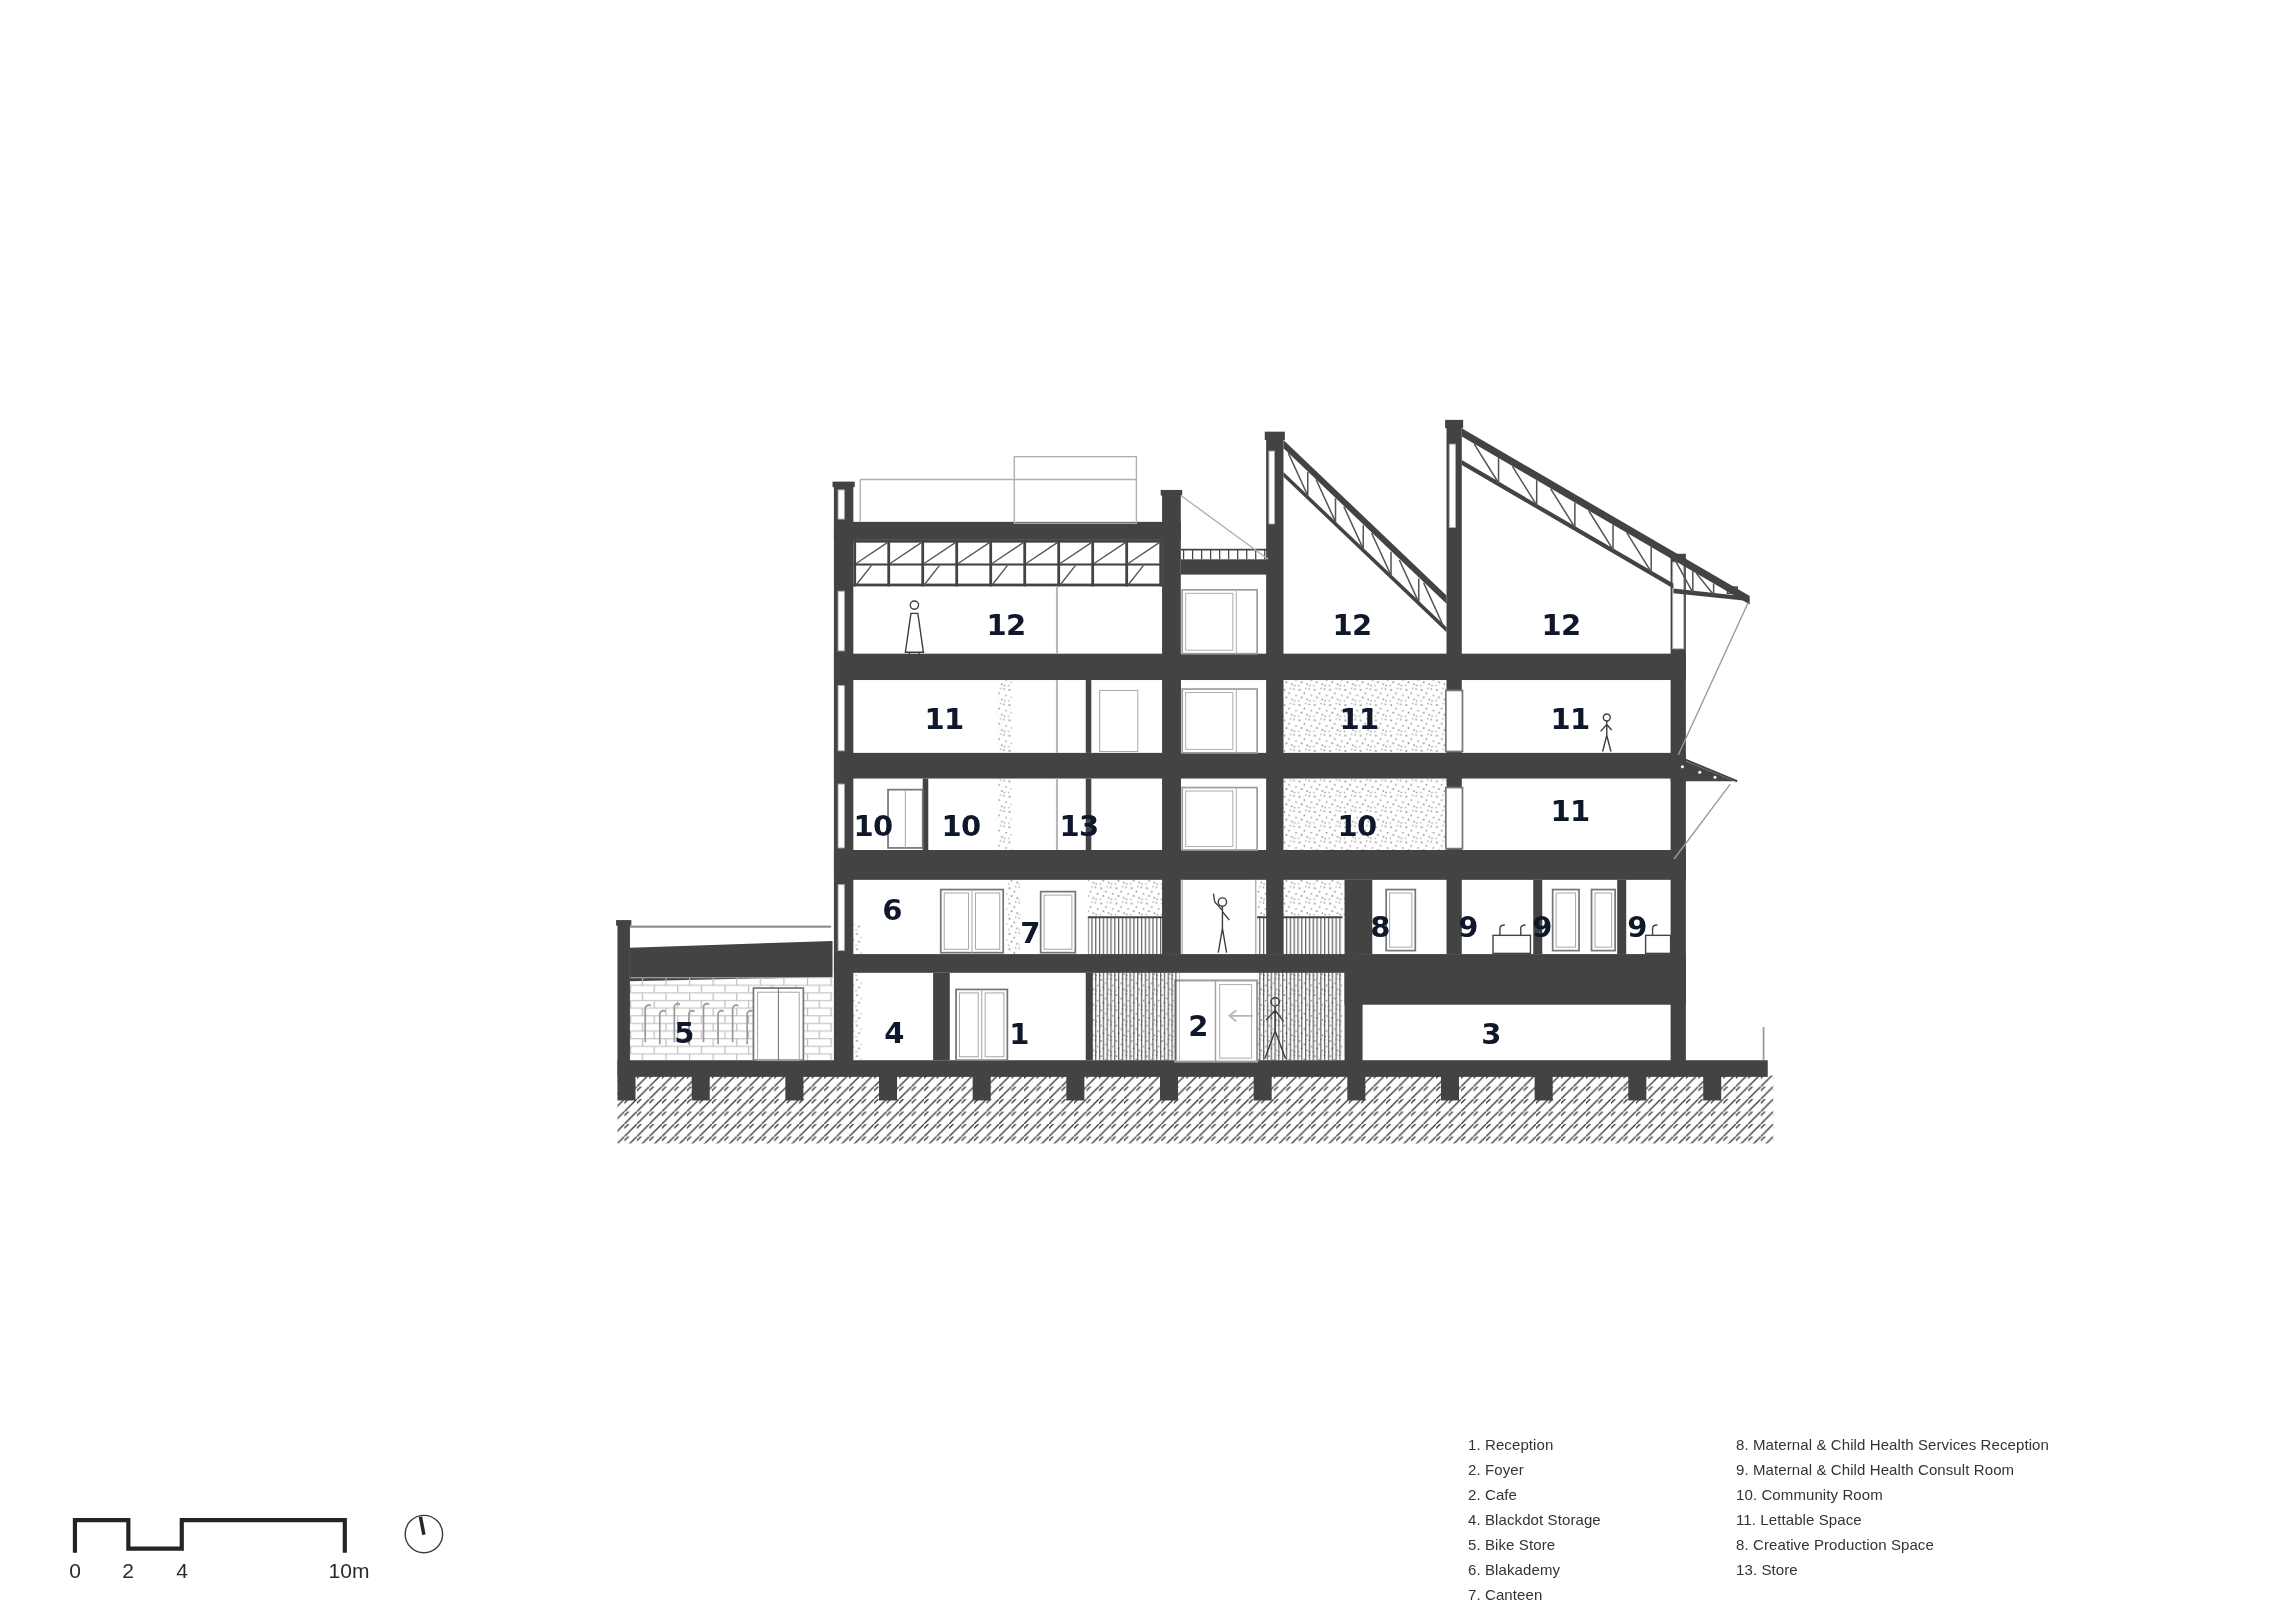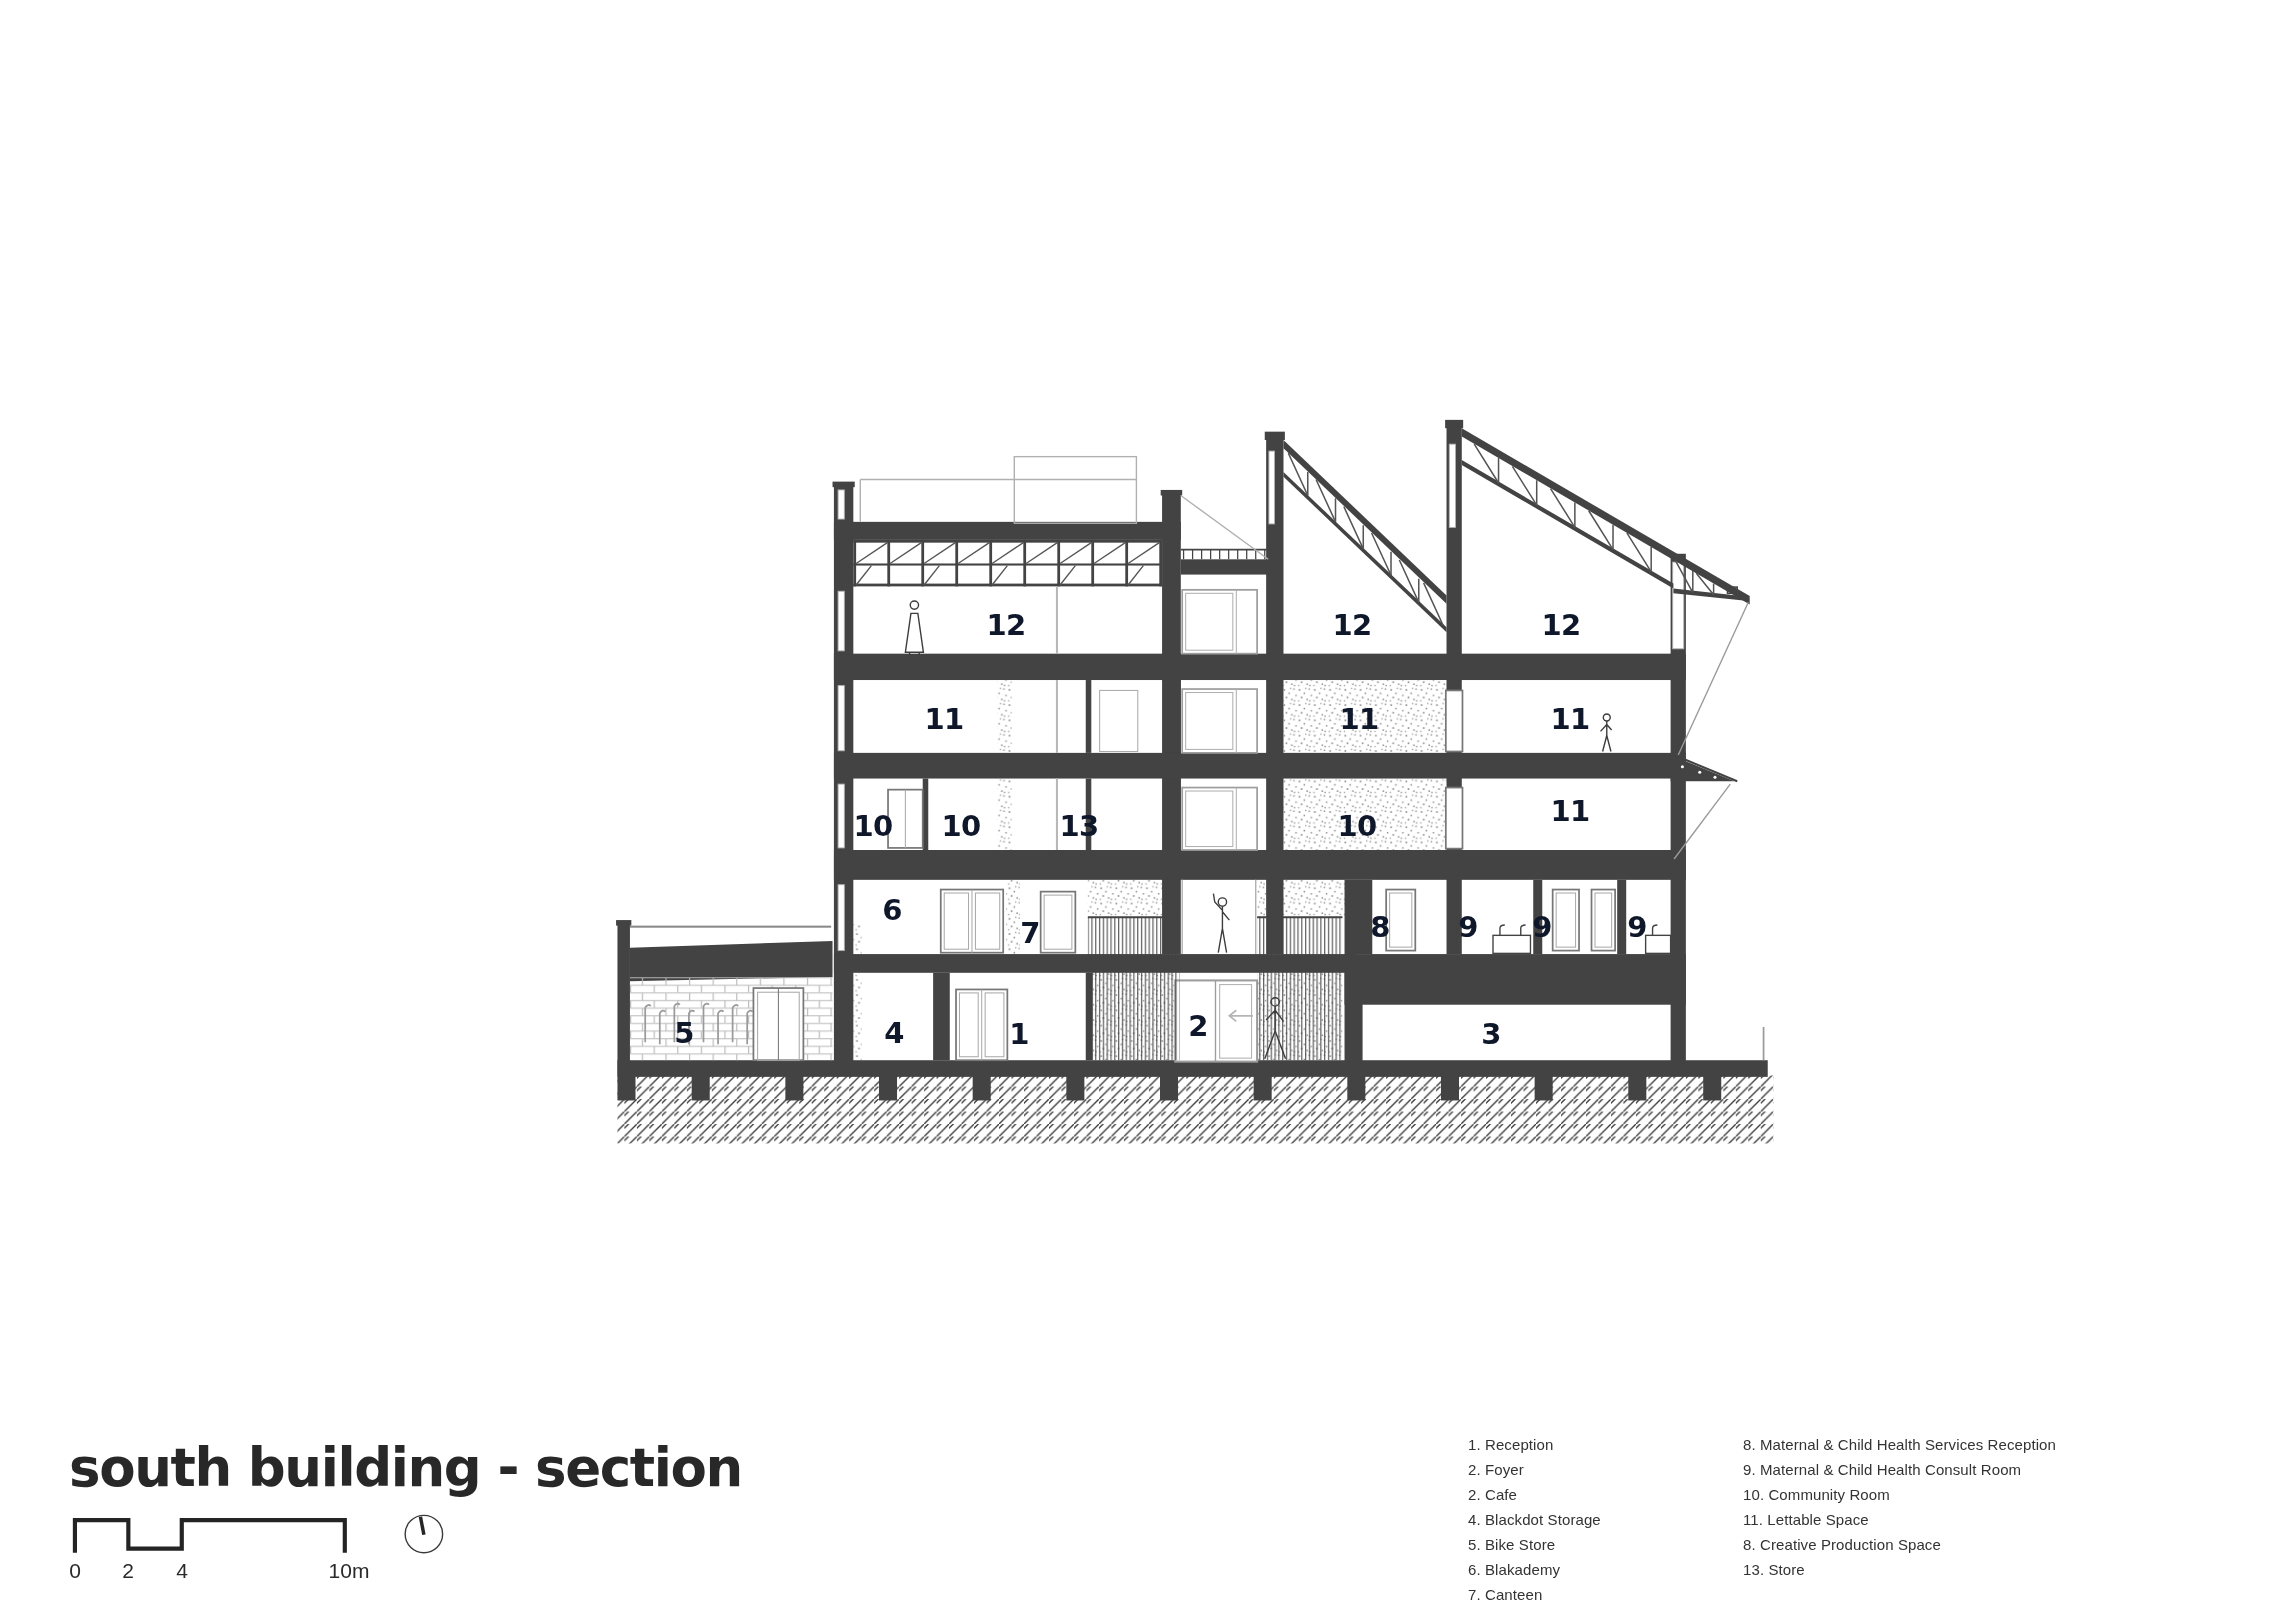--- a/index.html
+++ b/index.html
@@ -8,21 +8,21 @@
   .drawing-svg{position:absolute;left:0;top:0;}
   .room-label{position:absolute;transform:translate(-50%,-50%);
         font-family:"DejaVu Sans","Liberation Sans",sans-serif;font-weight:700;
         font-size:29px;color:#0f172a;letter-spacing:-0.7px;white-space:nowrap;}
   .title{position:absolute;left:69px;top:1441px;margin:0;
         font-family:"DejaVu Sans","Liberation Sans",sans-serif;font-weight:800;
         font-size:53px;letter-spacing:-1.4px;color:#282828;line-height:1;}
   .legend-col{position:absolute;top:1432px;margin:0;padding:0;list-style:none;
         font-size:15px;line-height:25px;color:#333;letter-spacing:0.1px;}
   .legend-col.c1{left:1468px;}
-  .legend-col.c2{left:1736px;margin-left:7px;}
+  .legend-col.c2{left:1736px;}
   .scale-label{position:absolute;top:1559px;transform:translateX(-50%);
         font-size:21px;color:#2a2a2a;}
 </style>
 </head>
 <body>
 
 <div class="page">
 
 <svg class="drawing-svg" width="2295" height="1623" viewBox="0 0 3308 2339">
   <defs>
@@ -328,21 +328,20 @@
       <div class="room-label" style="left: 1468px; top: 927px;">9</div>
       <div class="room-label" style="left: 1542px; top: 927px;">9</div>
       <div class="room-label" style="left: 1637px; top: 927px;">9</div>
       <div class="room-label" style="left: 684px; top: 1033px;">5</div>
       <div class="room-label" style="left: 894px; top: 1033px;">4</div>
       <div class="room-label" style="left: 1019px; top: 1034px;">1</div>
       <div class="room-label" style="left: 1198px; top: 1026px;">2</div>
       <div class="room-label" style="left: 1491px; top: 1034px;">3</div>
     </div>
 
-<h1 class="title">south building - section</h1>
 
 <div>
   <span class="scale-label" style="left:75px">0</span>
   <span class="scale-label" style="left:128px">2</span>
   <span class="scale-label" style="left:182px">4</span>
   <span class="scale-label" style="left:349px">10m</span>
 </div>
 
 <ul class="legend-col c1">
   <li>1. Reception</li>

